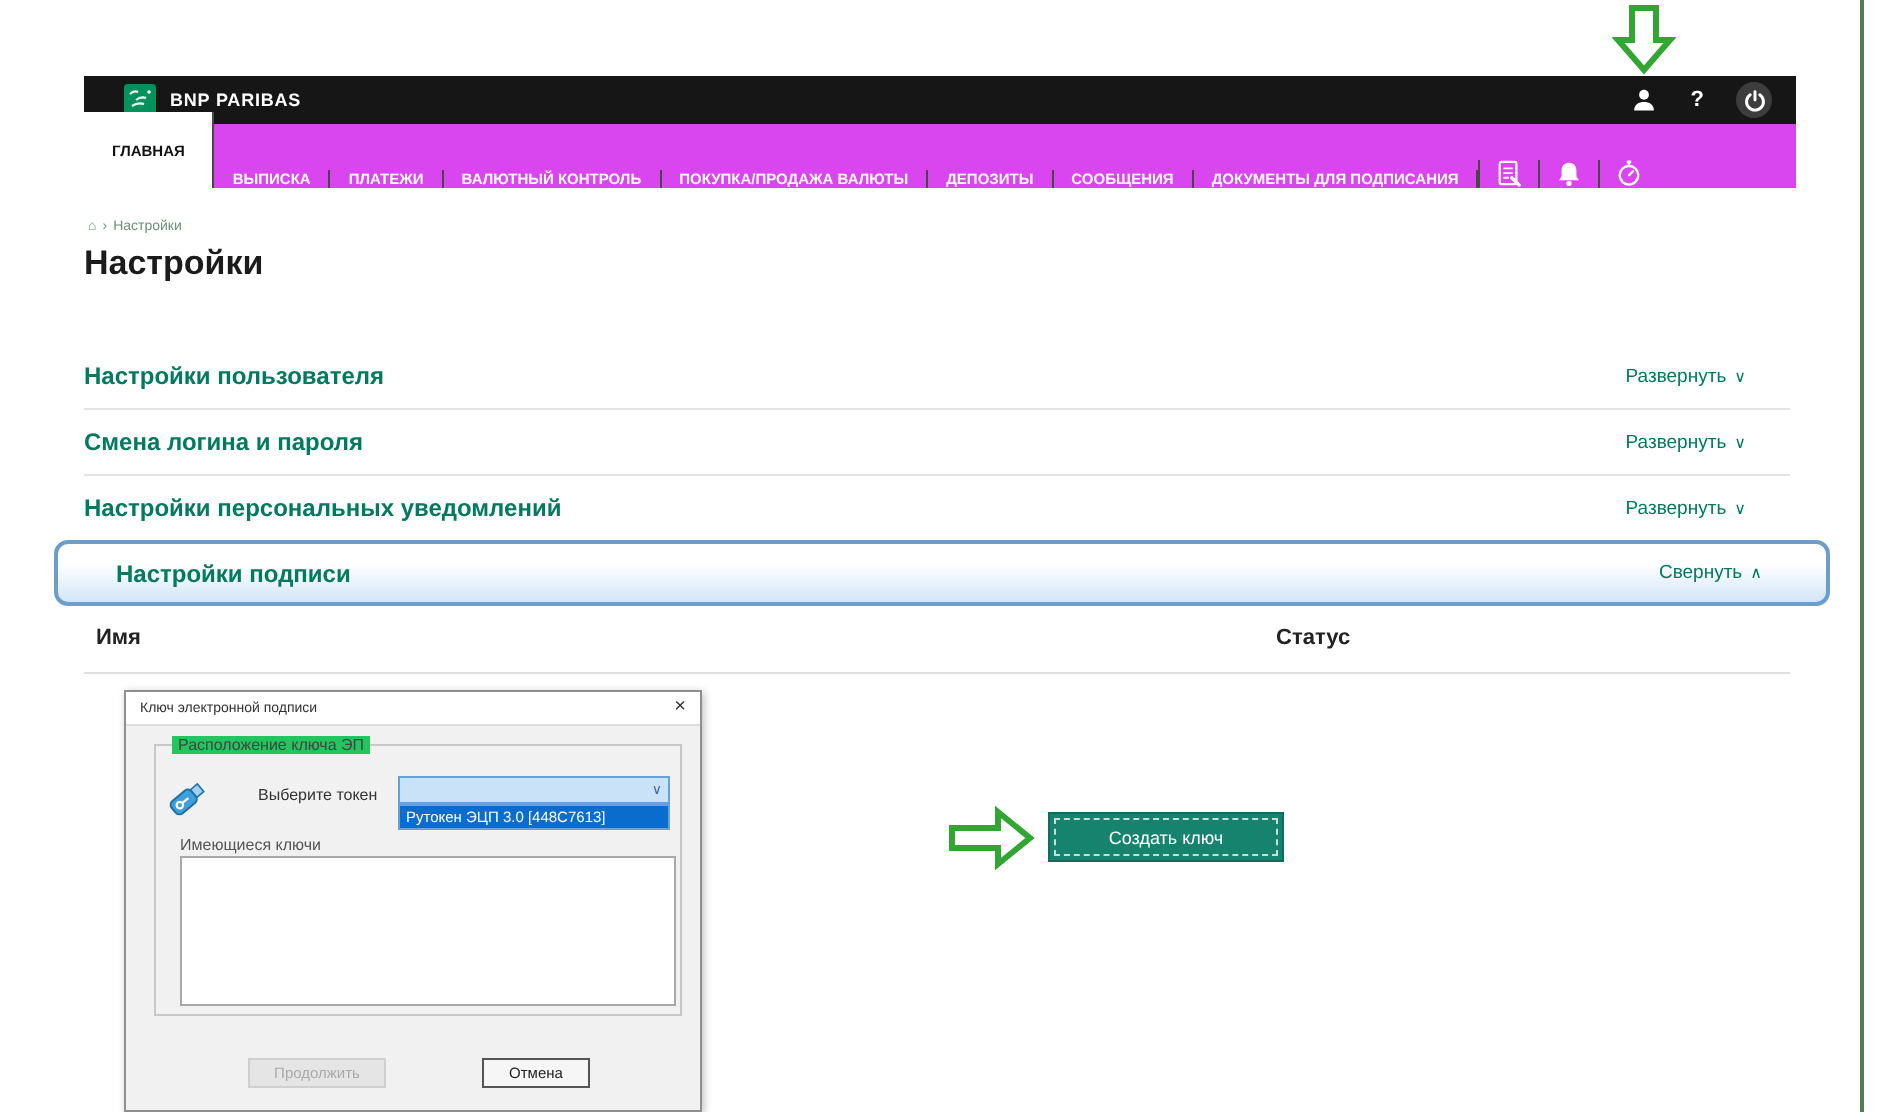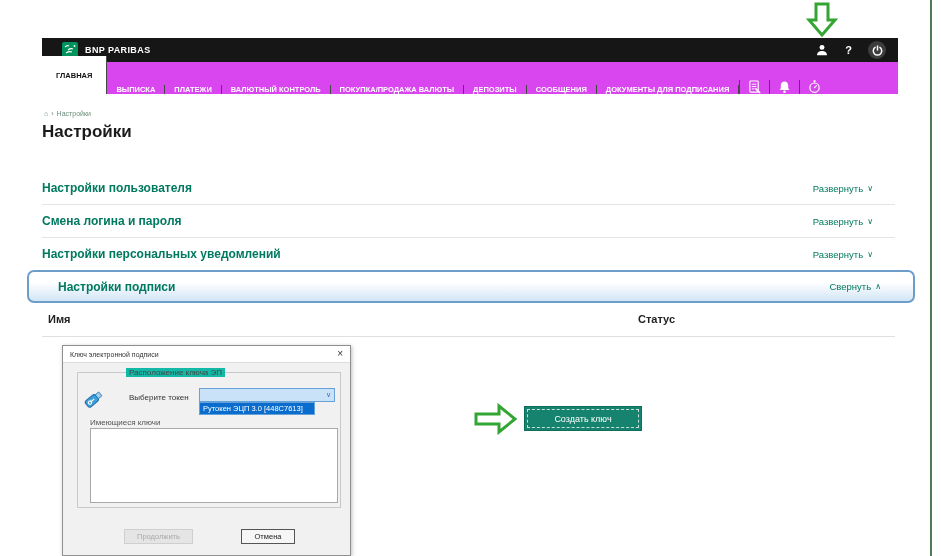--- a/index.html
+++ b/index.html
@@ -65,28 +65,28 @@
               outline:1px dashed rgba(255,255,255,.75);outline-offset:-4px;cursor:pointer;}
 
   
   .dialog{position:absolute;left:62px;top:345px;width:289px;height:211px;background:#f1f1f1;
           border:1px solid #8f8f8f;box-sizing:border-box;box-shadow:1px 1px 4px rgba(0,0,0,.25);z-index:3;}
   .dlg-titlebar{height:16px;background:#fff;border-bottom:1px solid #dcdcdc;display:flex;
                 align-items:center;justify-content:space-between;padding:0 7px;}
   .dlg-title{font-size:7px;color:#333;}
   .dlg-close{font-size:10px;color:#333;cursor:pointer;line-height:1;}
   .groupbox{position:absolute;left:14px;top:26px;width:262px;height:134px;border:1px solid #c8c8c8;}
-  .group-label{position:absolute;left:8px;top:-5px;background:#14b8a6;padding:0 3px;font-size:8px;color:#444;margin-left:40px;}
+  .group-label{position:absolute;left:8px;top:-5px;background:#22c55e;padding:0 3px;font-size:8px;color:#444;}
   .usb-icon{position:absolute;left:0px;top:12px;}
   .token-label{position:absolute;left:51px;top:20px;font-size:8px;color:#333;}
   .combo{position:absolute;left:121px;top:15px;width:136px;height:14px;background:#c9e2f8;
          border:1px solid #66a1d8;box-sizing:border-box;display:flex;align-items:center;
          justify-content:flex-end;padding-right:3px;cursor:pointer;}
   .combo-chev{font-size:7px;color:#3a6ea5;}
-  .combo-option{position:absolute;left:121px;top:29px;width:116px;height:13px;background:#0a6ccd;
+  .combo-option{position:absolute;left:121px;top:29px;width:136px;height:13px;background:#0a6ccd;
                 border:1px solid #66a1d8;color:#fff;font-size:7.5px;display:flex;align-items:center;
                 padding-left:3px;box-sizing:border-box;white-space:nowrap;cursor:pointer;}
   .keys-label{position:absolute;left:12px;top:45px;font-size:8px;color:#555;}
   .listbox{position:absolute;left:12px;top:55px;width:246px;height:73px;background:#fff;
            border:1px solid #a8a8a8;cursor:default;}
   .dlg-btn{position:absolute;top:183px;height:15px;font-size:7.5px;font-family:inherit;}
   .btn-continue{left:61px;width:69px;background:#e5e5e5;color:#a9a9a9;border:1px solid #cfcfcf;}
   .btn-cancel{left:178px;width:54px;background:#f6f6f6;color:#222;border:1px solid #555;cursor:pointer;}
 </style>
 </head>

